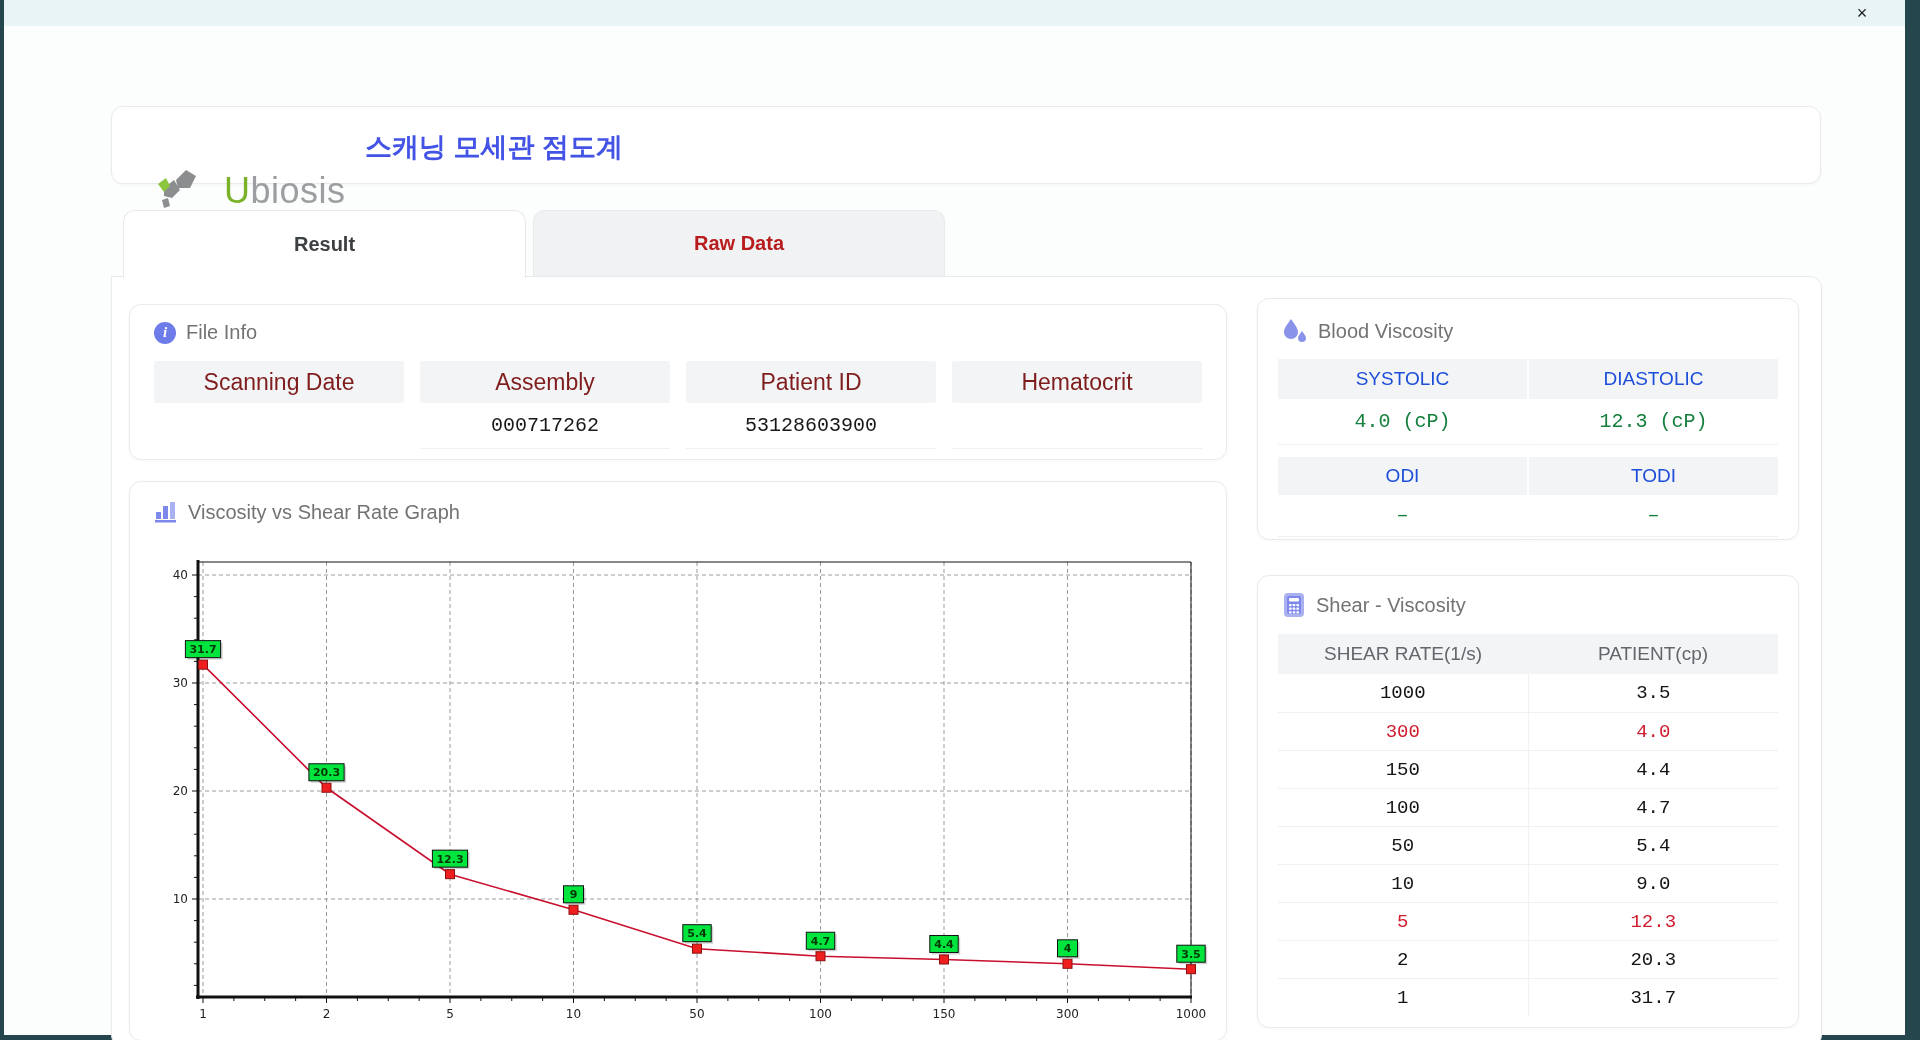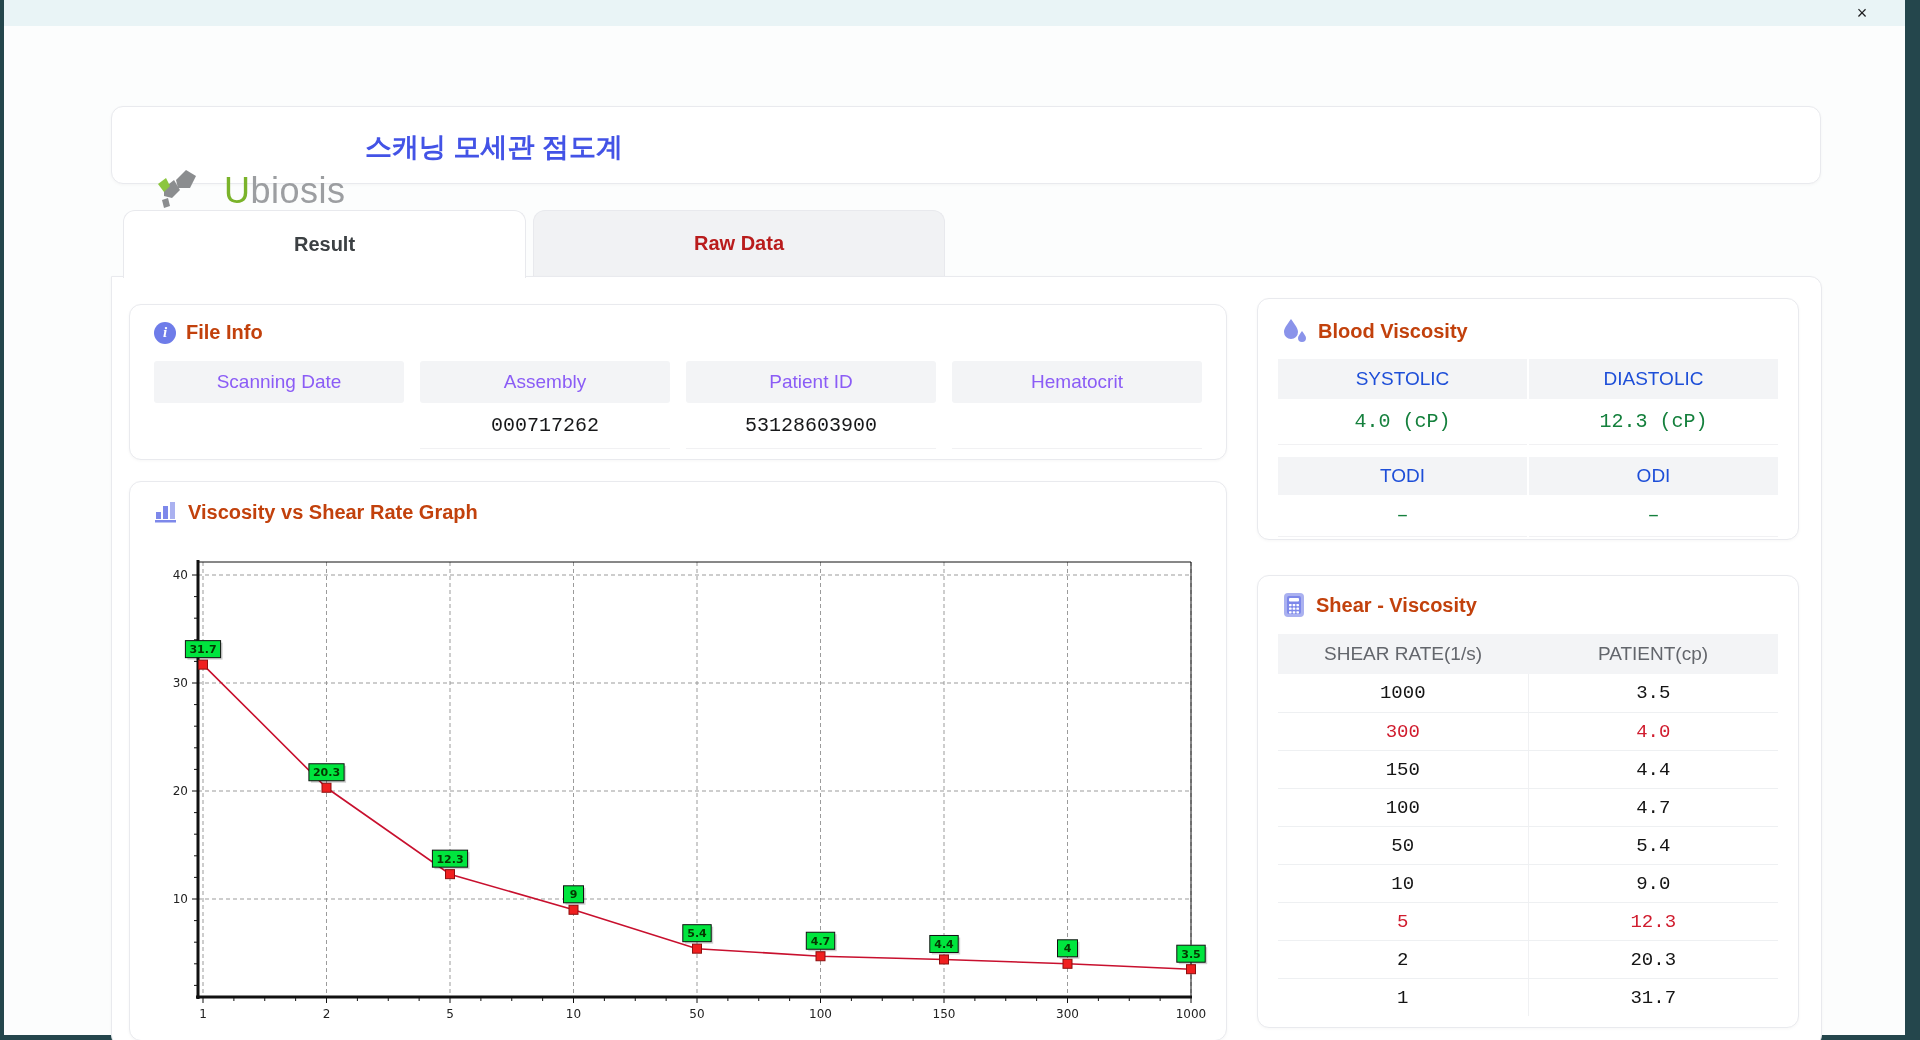--- a/index.html
+++ b/index.html
@@ -26,31 +26,31 @@
   .tab { position:absolute; top:184px; height:68px; border:1px solid #e8e9ed; border-bottom:none;
          border-radius:12px 12px 0 0; display:flex; align-items:center; justify-content:center;
          font-size:20px; font-weight:700; cursor:pointer;margin-left:12px; }
   .tab-result { left:107px; width:403px; background:#ffffff; color:#3c4043; z-index:3; }
   .tab-rawdata { left:517px; width:412px; height:66px; background:#f1f2f4; color:#b91c1c; z-index:1; }
 
   .content-card { left:107px; top:250px; width:1711px; height:771px; border-radius:0 12px 12px 12px; z-index:2; }
 
   
   .sec-title { position:absolute; display:flex; align-items:center; gap:10px; }
-  .sec-title .txt { font-size:20px; font-weight:700; color:#c2410c; }
+  .sec-title .txt { font-size:20px; font-weight:400; color:#737373; }
   .icon-circle { width:22px; height:22px; border-radius:50%; background:#6e7ce9; color:#fff;
                  font-family:"Liberation Serif", serif; font-style:italic; font-weight:700;
                  font-size:15px; display:flex; align-items:center; justify-content:center; }
 
   
   .fileinfo-card { left:125px; top:278px; width:1098px; height:156px; z-index:4; }
   .fileinfo-fields { position:absolute; left:24px; right:24px; top:56px; display:flex; gap:16px; }
   .field { flex:1; }
   .fhead { height:42px; background:#f3f4f6; border-radius:3px; display:flex; align-items:center;
-           justify-content:center; font-size:19px; color:#8b5cf6; }
+           justify-content:center; font-size:23px; color:#7f1d1d; }
   .fval { height:46px; display:flex; align-items:center; justify-content:center; font-size:20px; color:#17181a;
           font-family:"Liberation Mono", monospace; border-bottom:1px solid #f1f1f3; }
 
   
   .graph-card { left:125px; top:455px; width:1098px; height:560px; z-index:4; }
   .chart-svg { position:absolute; left:25px; top:70px; }
 
   
   .blood-card { left:1253px; top:272px; width:542px; height:242px; z-index:4; }
   .shear-card { left:1253px; top:549px; width:542px; height:453px; z-index:4; }
@@ -273,22 +273,22 @@
     </div>
     <div class="pair-row" style="top:60px;">
         <div class="pair-cell pair-head">SYSTOLIC</div>
         <div class="pair-cell pair-head">DIASTOLIC</div>
       </div>
     <div class="pair-row" style="top:100px;">
         <div class="pair-cell pair-val">4.0 (cP)</div>
         <div class="pair-cell pair-val">12.3 (cP)</div>
       </div>
     <div class="pair-row" style="top:158px;">
+        <div class="pair-cell pair-head" style="height: 38px;">ODI</div>
         <div class="pair-cell pair-head" style="height: 38px;">TODI</div>
-        <div class="pair-cell pair-head" style="height: 38px;">ODI</div>
       </div>
     <div class="pair-row" style="top:196px;">
         <div class="pair-cell pair-val" style="height: 42px;">–</div>
         <div class="pair-cell pair-val" style="height: 42px;">–</div>
       </div>
   </div>
 
   <div class="card shear-card">
     <div class="sec-title" style="left:24px; top:16px;">
       <svg class="mini-icon" width="24" height="26" viewBox="0 0 24 26">

